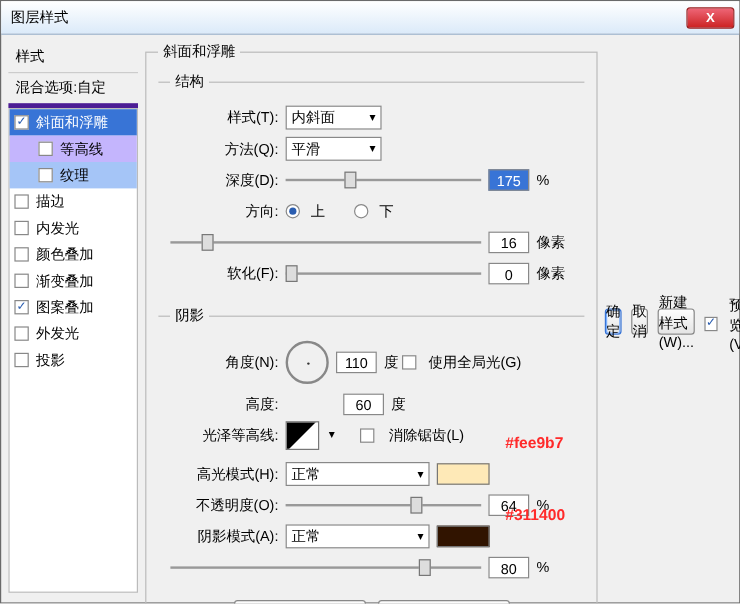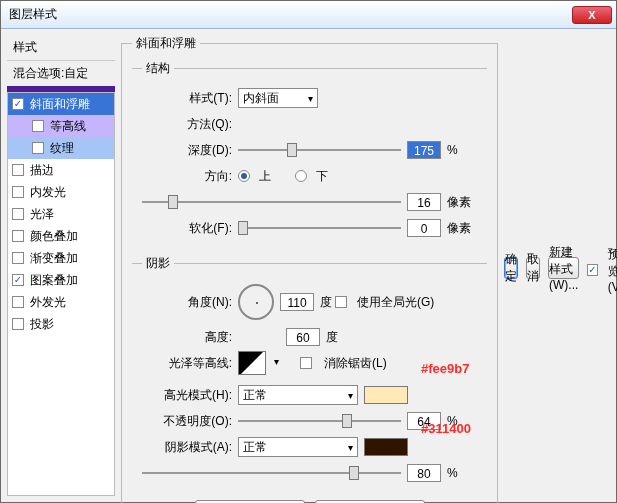--- a/index.html
+++ b/index.html
@@ -4,21 +4,21 @@
 <style>
 * { box-sizing: border-box; margin: 0; padding: 0; font-family: "Microsoft YaHei", SimSun, sans-serif; font-size: 12px; }
 body { background: #f0f0f0; }
 .window { width: 617px; height: 503px; background: #f0f0f0; border: 1px solid #6a6a6a; position: relative; }
 .titlebar { height: 28px; background: linear-gradient(#fff, #dbeaf9); border-bottom: 1px solid #9db4cc; display: flex; align-items: center; padding: 0 4px; }
 .titlebar .title-text { flex: 1; padding-left: 4px; }
 .close-btn { width: 40px; height: 18px; background: linear-gradient(#e67,#c22); border: 1px solid #922; border-radius: 3px; color: #fff; display: flex; align-items: center; justify-content: center; font-weight: bold; font-size: 11px; cursor: pointer; }
 .content { display: flex; padding: 6px; gap: 6px; height: calc(100% - 28px); }
 .left-col { width: 108px; }
 .left-head { padding: 4px 6px; }
-.blend-row { padding: 4px 6px; border-top: 1px solid #ccc; border-bottom: 6px solid #4c1d95; }
+.blend-row { padding: 4px 6px; border-top: 1px solid #ccc; border-bottom: 4px solid #4c1d95; }
 .style-list { border: 1px solid #bbb; background: #fff; height: 404px; }
 .style-item { display: flex; align-items: center; padding: 2px 4px; height: 22px; cursor: pointer; }
 .style-item.sel { background: #3874d6; color: #fff; }
 .style-item.sub { padding-left: 24px; background: #c4b5fd; }
 .style-item.sub.sel { background: #a5c5f7; color: #000; }
 .chk { width: 12px; height: 12px; border: 1px solid #888; background: #fff; margin-right: 6px; display: inline-flex; align-items: center; justify-content: center; cursor: pointer; }
 .chk.on::after { content: "✓"; font-size: 10px; color: #2a5db0; line-height: 1; }
 .center-col { flex: 1; display: flex; flex-direction: column; gap: 6px; }
 fieldset { border: 1px solid #bbb; padding: 8px 10px; }
 legend { padding: 0 4px; }
@@ -77,24 +77,20 @@
           <div class="style-item">
             <span class="chk"></span>
             <span>描边</span>
           </div>
           <div class="style-item">
             <span class="chk"></span>
             <span>内发光</span>
           </div>
           <div class="style-item">
             <span class="chk"></span>
-            <span>光泽</span>
-          </div>
-          <div class="style-item">
-            <span class="chk"></span>
             <span>颜色叠加</span>
           </div>
           <div class="style-item">
             <span class="chk"></span>
             <span>渐变叠加</span>
           </div>
           <div class="style-item">
             <span class="chk on"></span>
             <span>图案叠加</span>
           </div>
@@ -115,20 +111,23 @@
         <fieldset style="border:none;border-top:1px solid #bbb;margin-bottom:6px;">
           <legend>结构</legend>
           <div class="row">
             <span class="lbl">样式(T):</span>
             <div class="combo" style="width:80px">
                 <span>内斜面</span>
               </div>
           </div>
           <div class="row">
             <span class="lbl">方法(Q):</span>
+            <div class="combo" style="width:80px">
+                <span>平滑</span>
+              </div>
           </div>
           <div class="row">
             <span class="lbl">深度(D):</span>
             <div class="slider">
                 <div class="track"></div>
                 <div class="thumb" style="left:30%"></div>
               </div>
             <div class="numbox selected">175</div>
             <span class="unit">%</span>
           </div>

